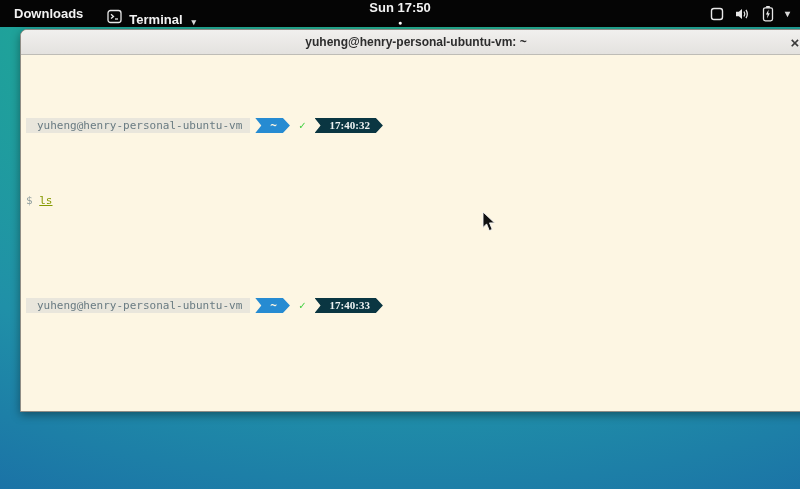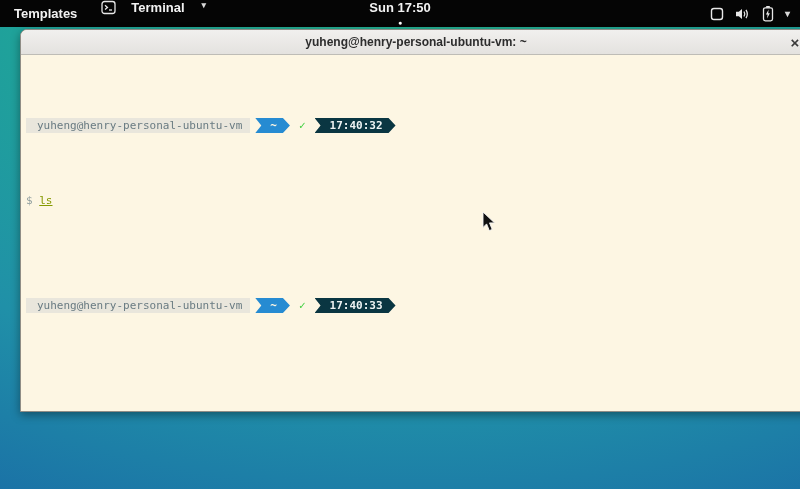--- a/index.html
+++ b/index.html
@@ -12,21 +12,21 @@
   }
 
   
   .topbar {
     position:absolute; top:0; left:0; width:800px; height:27px;
     background:#050505; color:#f2f2f2;
     display:flex; align-items:center;
     font-size:13px; font-weight:bold;
   }
   .activities { padding:0 14px; height:100%; display:flex; align-items:center; cursor:default; }
-  .appmenu { display:flex; align-items:flex-start; gap:15px; padding:0 10px; height:100%; }
+  .appmenu { display:flex; align-items:flex-end; gap:7px; padding:0 10px; height:100%; }
   .appmenu .caret { font-size:9px; margin-left:2px; color:#d8d8d8; }
   .clock-wrap {
     position:absolute; left:50%; transform:translateX(-50%);
     display:flex; align-items:center; gap:4px; height:100%;flex-direction:column;
   }
   .notif-dot { font-size:7px; line-height:1; color:#ffffff; }
   .tray { position:absolute; right:6px; top:0; height:100%; display:flex; align-items:center; gap:9px; padding-right:4px; }
   .tray svg { display:block; }
   .tray .caret { font-size:10px; color:#d8d8d8; }
 
@@ -65,35 +65,35 @@
     background:var(--user-seg-bg); color:var(--user-seg-fg);
     padding:0 8px 0 11px; height:15px; display:flex; align-items:center;
   }
   .pl-banner {
     height:15px; display:flex; align-items:center;
     padding:0 13px 0 15px; margin-left:5px;
     clip-path: polygon(0 0, calc(100% - 7px) 0, 100% 50%, calc(100% - 7px) 100%, 0 100%, 6px 50%);
     color:#fdf6e3; font-weight:bold;
   }
   .pl-cwd  { background:var(--pl-blue); }
-  .pl-time { background:var(--pl-dark); color:#eef3f3; }
+  .pl-time { background:var(--pl-dark); color:#eef3f3;font-family:Liberation Serif, serif; }
   .check { color:var(--check-green); font-weight:bold; margin:0 4px 0 9px; }
 
   .sym { color:var(--prompt-sym); }
   .cmd { color:var(--cmd-color);text-decoration:underline; }
   .dirs { color:var(--dir-color); }
 
   
   .pointer { position:absolute; left:482px; top:211px; width:14px; height:21px; }
 </style>
 </head>
 <body>
 
 <div class="topbar">
-  <div class="activities">Templates</div>
+  <div class="activities">Downloads</div>
 
   <div class="appmenu">
     <span>
       <svg width="15" height="15" viewBox="0 0 15 15">
         <rect x="1" y="1.5" width="13" height="12" rx="2.5" fill="none" stroke="#e8e8e8" stroke-width="1.3"></rect>
         <polyline points="4,5.2 6.5,7.4 4,9.6" fill="none" stroke="#e8e8e8" stroke-width="1.3"></polyline>
         <line x1="8" y1="10" x2="11" y2="10" stroke="#e8e8e8" stroke-width="1.3"></line>
       </svg>
     </span>
     <span>Terminal</span>

